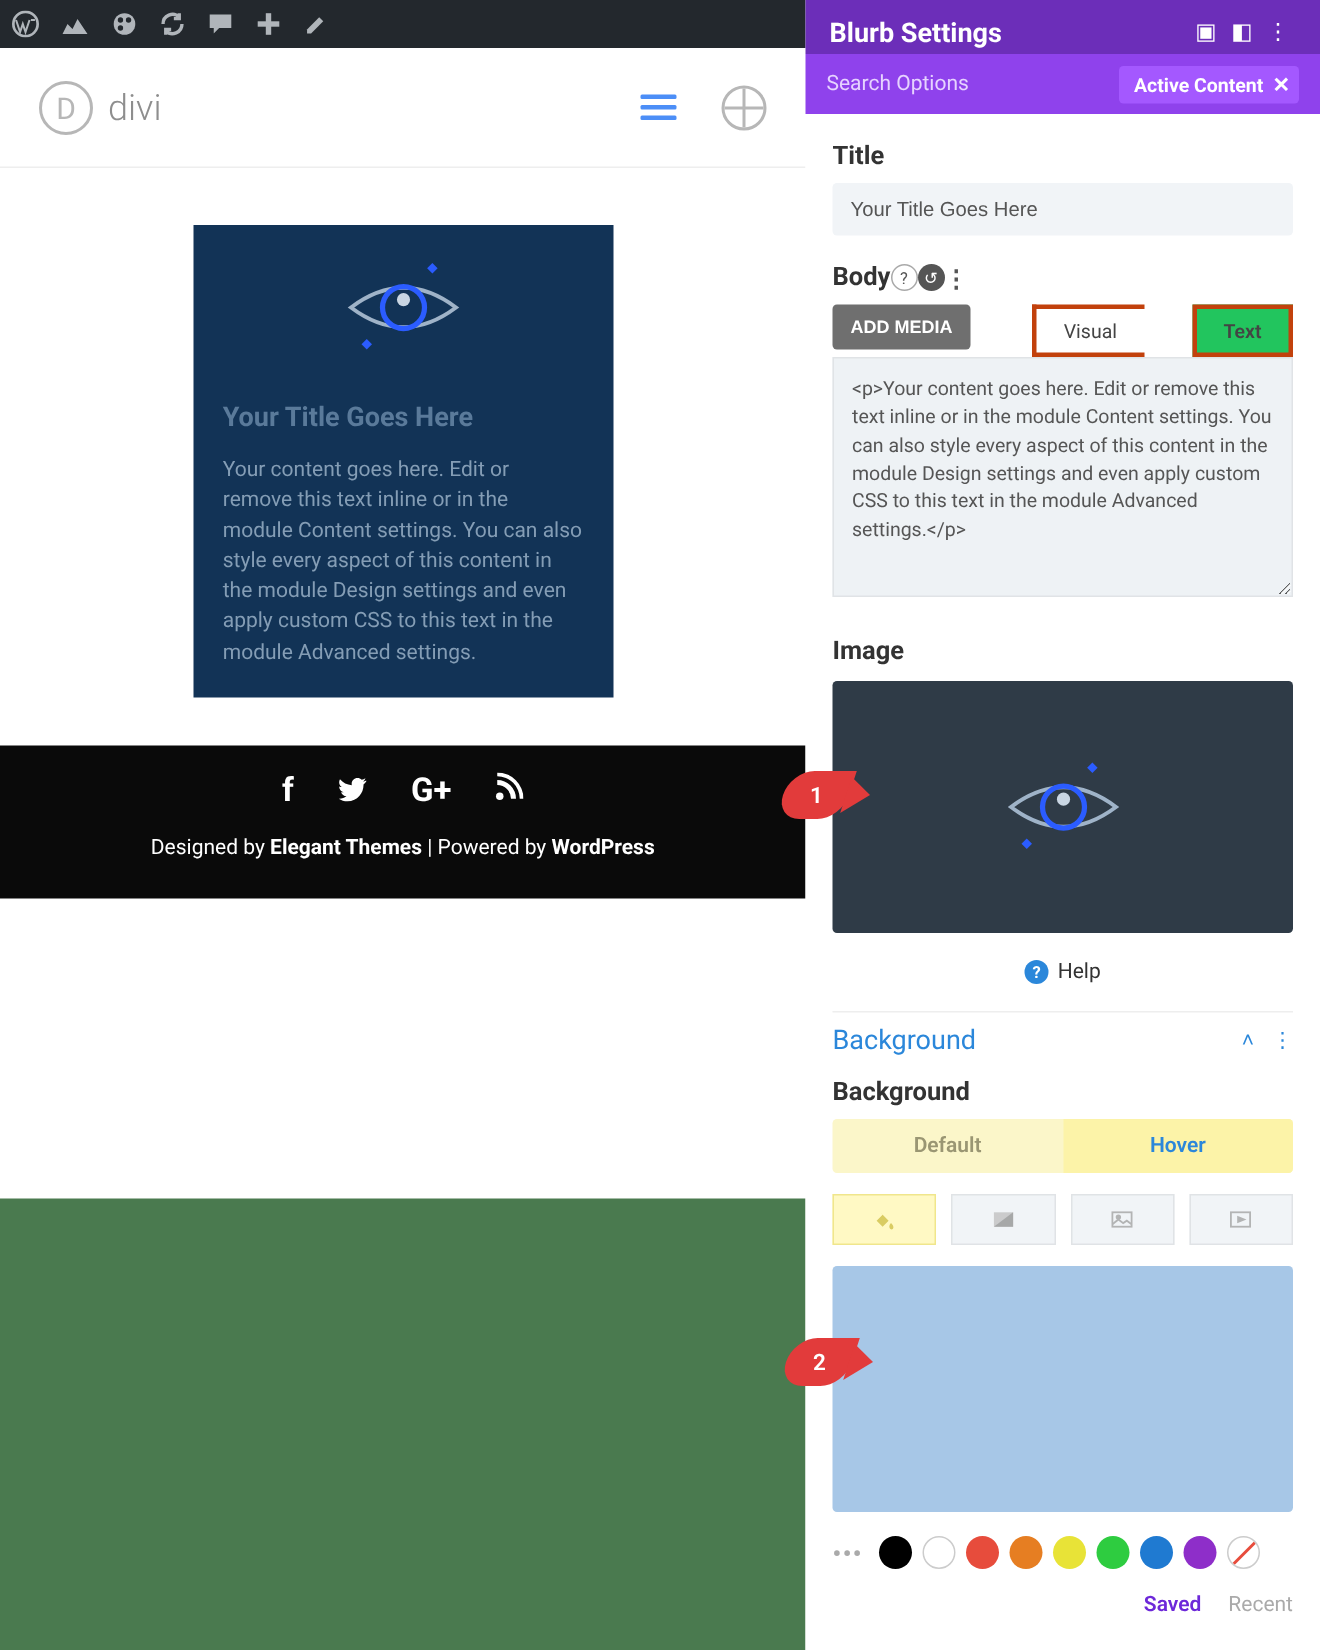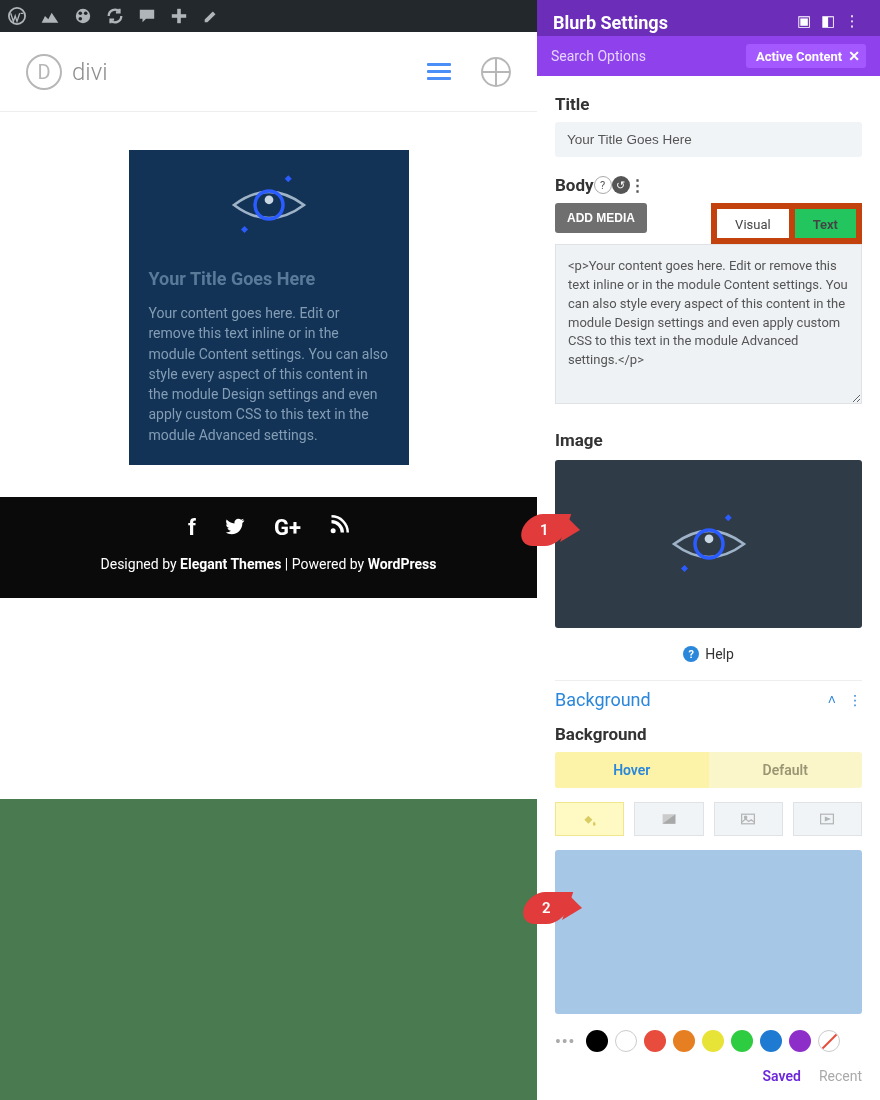--- a/index.html
+++ b/index.html
@@ -47,21 +47,21 @@
 
 .panel-body { padding: 18px 18px 8px 18px; overflow:auto; flex:1; }
 .field-label { font-size: 17px; color: #333; font-weight: 700; margin-bottom: 8px; display:flex; align-items:center; gap:6px;}
 .text-input { width: 100%; background: #f1f4f7; border: none; padding: 10px 12px; font-size: 13.5px; color: #555; border-radius: 3px; }
 .body-row { display:flex; align-items:center; gap:0; margin-top:18px; margin-bottom:8px;}
 .body-row .mini-icn { width:18px; height:18px; border-radius:50%; display:flex; align-items:center; justify-content:center; font-size:11px; color:#555; border:1px solid #aaa;}
 .body-row .mini-icn.filled { background:#555; color:#fff; border:none;}
 .body-row .dots { font-weight:bold; letter-spacing:1px; color:#555;}
 .add-media-btn { background: #6f6f6f; color:#fff; font-size:12px; font-weight:700; padding: 8px 12px; border:none; border-radius:3px; }
 .editor-tabs { display:flex; justify-content:flex-end; gap:0; margin-top:-30px;}
-.editor-tabs .etab { padding:8px 18px 6px 18px; font-size:13px; color:#444; background:#fff; border:6px solid #c2410c;}
+.editor-tabs .etab { padding:8px 18px 6px 18px; font-size:13px; color:#444; background:#fff; border:3px solid #c2410c;margin-left:32px;}
 .editor-tabs .etab.visual { border-right:none; }
 .editor-tabs .etab.text { background:#22c55e; font-weight:600;}
 .code-area { width:100%; background:#eef2f5; border:1px solid #e0e3e6; padding:12px; font-size:13px; color:#555; min-height:160px; line-height:1.45; resize: vertical; margin-top:0; font-family: inherit;}
 
 .image-label { margin-top: 22px; }
 .image-prev { margin-top:10px; width:100%; height:168px; background:#2f3b47; border-radius:3px; display:flex; align-items:center; justify-content:center;}
 
 .help-row { text-align:center; margin: 18px 0; font-size:14px; color:#333; display:flex; align-items:center; justify-content:center; gap:6px;}
 .help-row .q { width:16px; height:16px; border-radius:50%; background:#2b87da; color:#fff; font-size:11px; display:flex;align-items:center;justify-content:center; font-weight:bold;}
 
@@ -248,22 +248,22 @@
     <div class="section-hdr">
       <span>Background</span>
       <span class="sh-icons">
         <span>˄</span>
         <span>⋮</span>
       </span>
     </div>
 
     <div class="field-label">Background</div>
     <div class="bg-tabs">
+      <div class="bgtab default">Default</div>
       <div class="bgtab hover">Hover</div>
-      <div class="bgtab default">Default</div>
     </div>
 
     <div class="type-tabs">
       <div class="ttab active">
           <svg width="16" height="16" viewBox="0 0 20 20" fill="#c9b93a">
             <path d="M5 3l8 8-5 5-5-5 5-5zM15 13c1 1 2 2 2 3.5S15.5 19 14.5 18 13 15 15 13z"></path>
           </svg>
         </div>
       <div class="ttab">
           <svg width="16" height="16" viewBox="0 0 20 20">

